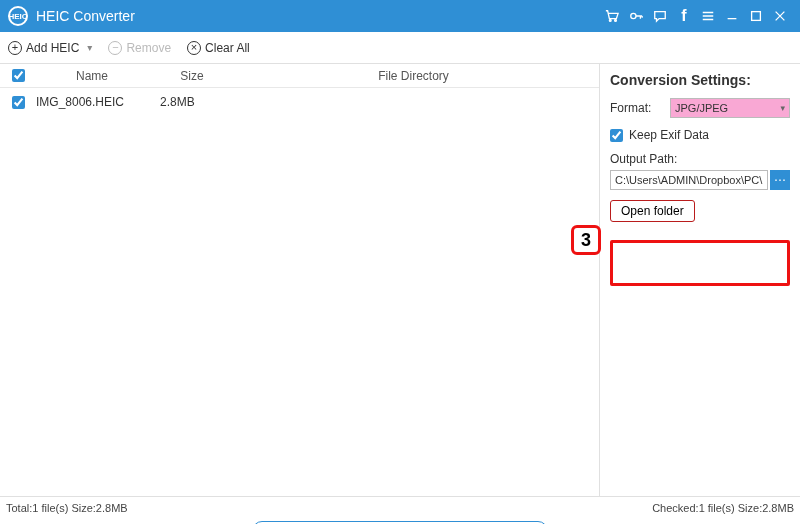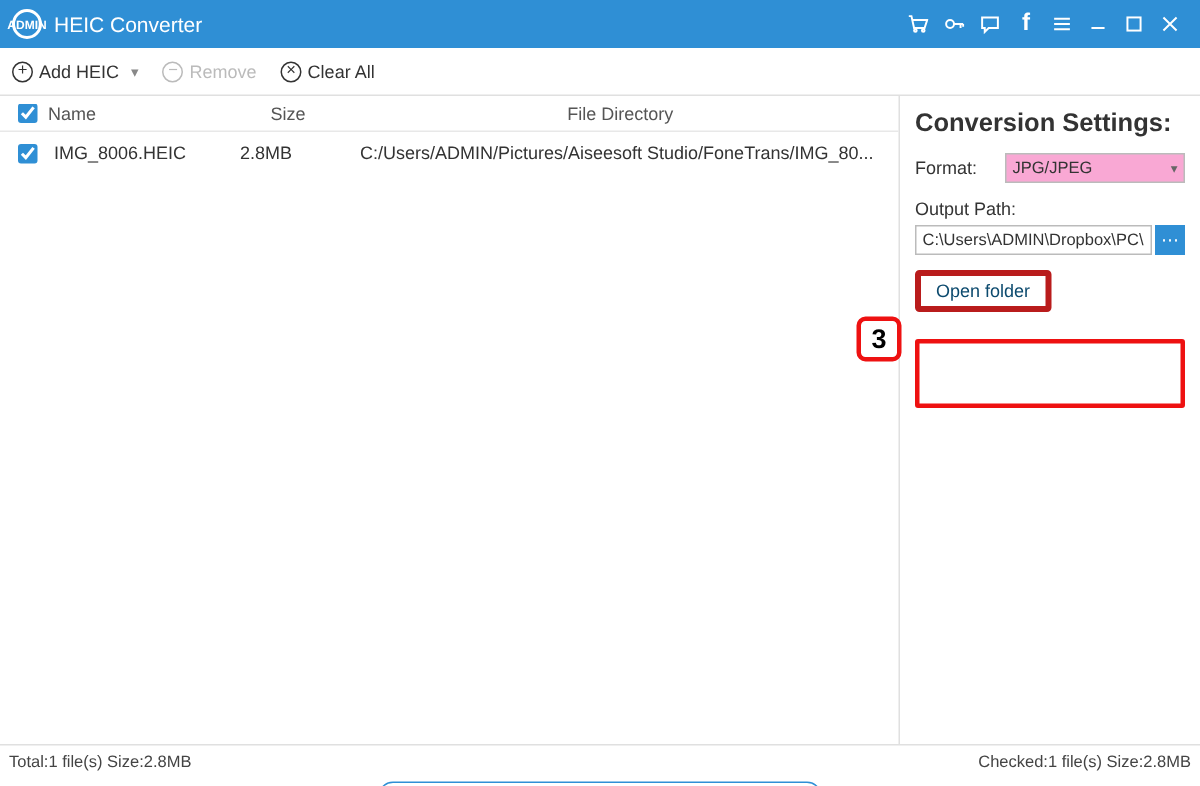--- a/index.html
+++ b/index.html
@@ -43,37 +43,37 @@
   .main { display: flex; height: 432px; }
   .list-panel { width: 600px; border-right: 1px solid #e0e0e0; display: flex; flex-direction: column; }
   .settings-panel { width: 200px; padding: 8px 10px; font-size: 12px; color: #333; }
 
   
   .list-header {
     height: 24px; display: flex; align-items: center; font-size: 12px; color: #555;
     border-bottom: 1px solid #e8e8e8; padding: 0 4px;
   }
   .chk-col { width: 28px; display: flex; justify-content: center; }
-  .name-col { width: 120px; }
+  .name-col { width: 120px; text-align: center; }
   .size-col { width: 80px; text-align: center; }
   .dir-col { flex: 1; text-align: center; }
   .list-row {
     height: 28px; display: flex; align-items: center; font-size: 12px; color: #333;
     padding: 0 4px;
   }
   .list-row .name-col { text-align: left; padding-left: 4px; }
   .list-row .size-col { text-align: left; padding-left: 8px; }
   .list-row .dir-col { text-align: left; padding-left: 8px; white-space: nowrap; overflow: hidden; text-overflow: ellipsis; }
 
   input[type="checkbox"].blue {
     width: 13px; height: 13px; accent-color: #2f8fd5; cursor: pointer;
   }
 
   
-  .settings-panel .heading { font-weight: bold; font-size: 17px; margin-bottom: 10px; }
+  .settings-panel .heading { font-weight: bold; font-size: 14px; margin-bottom: 10px; }
   .settings-row { display: flex; align-items: center; margin-bottom: 10px; }
   .settings-row .lbl { width: 60px; }
   .settings-row .val {
     flex: 1; height: 20px; border: 1px solid #bbb; background: #f9a8d4;
     display: flex; align-items: center; justify-content: space-between;
     padding: 0 4px; font-size: 11px; cursor: pointer;
   }
   .settings-row .val .arrow { font-size: 9px; color: #666; }
   .settings-row .val .updown { display: flex; flex-direction: column; line-height: 5px; font-size: 7px; color: #666; }
   .exif-row { display: flex; align-items: center; gap: 6px; margin-bottom: 10px; }
@@ -81,21 +81,21 @@
   .outpath-row { display: flex; align-items: center; gap: 2px; margin-bottom: 10px; }
   .outpath-row .path {
     flex: 1; height: 20px; border: 1px solid #bbb; font-size: 11px;
     display: flex; align-items: center; padding: 0 4px; overflow: hidden; white-space: nowrap;
   }
   .outpath-row .browse {
     width: 20px; height: 20px; background: #2f8fd5; color: #fff;
     display: flex; align-items: center; justify-content: center; font-size: 12px; cursor: pointer;
   }
   .open-folder {
-    display: inline-block; border: 4px solid #b91c1c; color: #0c4a6e;
+    display: inline-block; border: 1px solid #b91c1c; color: #000000;
     border-radius: 3px; padding: 3px 10px; font-size: 12px; cursor: pointer;
     margin-bottom: 18px;
   }
 
   .convert-wrap {
     border: 3px solid #e11; padding: 18px 6px 22px 6px; position: relative; border-radius: 2px;
   }
   .convert-btn {
     width: 100%; height: 36px; background: #2f8fd5; color: #fff; border: none;
     border-radius: 18px; font-size: 14px; cursor: pointer;
@@ -121,21 +121,21 @@
   }
   .promo .msg {
     border: 1px solid #2f8fd5; color: #2f8fd5; background: #fff;
     border-radius: 12px; padding: 2px 16px; font-size: 12px; cursor: pointer;
   }
 </style>
 </head>
 <body>
 
 <div class="titlebar">
-  <div class="logo">ADMIN</div>
+  <div class="logo">HEIC</div>
   <div class="title">HEIC Converter</div>
   <div class="spacer"></div>
   <div class="tb-icon">
     <svg viewBox="0 0 16 16">
         <path d="M1 2h2l2 9h8l2-6H4"></path>
         <circle cx="6" cy="13" r="1"></circle>
         <circle cx="12" cy="13" r="1"></circle>
       </svg>
   </div>
   <div class="tb-icon">
@@ -197,33 +197,36 @@
       <div class="name-col">Name</div>
       <div class="size-col">Size</div>
       <div class="dir-col">File Directory</div>
     </div>
     <div class="list-row">
       <div class="chk-col">
           <input type="checkbox" class="blue" checked="" style="">
         </div>
       <div class="name-col">IMG_8006.HEIC</div>
       <div class="size-col">2.8MB</div>
-      <div class="dir-col">C:/Users/ADMIN/Pictures/Aiseesoft Studio/FoneTrans/IMG_80...</div>
     </div>
   </div>
 
   <div class="settings-panel">
     <div class="heading">Conversion Settings:</div>
     <div class="settings-row">
       <div class="lbl">Format:</div>
       <div class="val">
         <span>JPG/JPEG</span>
         <span class="arrow">▾</span>
       </div>
     </div>
+    <div class="exif-row">
+      <input type="checkbox" class="blue" checked="" style="">
+      <span>Keep Exif Data</span>
+    </div>
     <div class="outpath-lbl">Output Path:</div>
     <div class="outpath-row">
       <div class="path">C:\Users\ADMIN\Dropbox\PC\</div>
       <div class="browse">⋯</div>
     </div>
     <div class="open-folder">Open folder</div>
 
     <div class="convert-wrap">
       <div class="callout3">3</div>
     </div>

